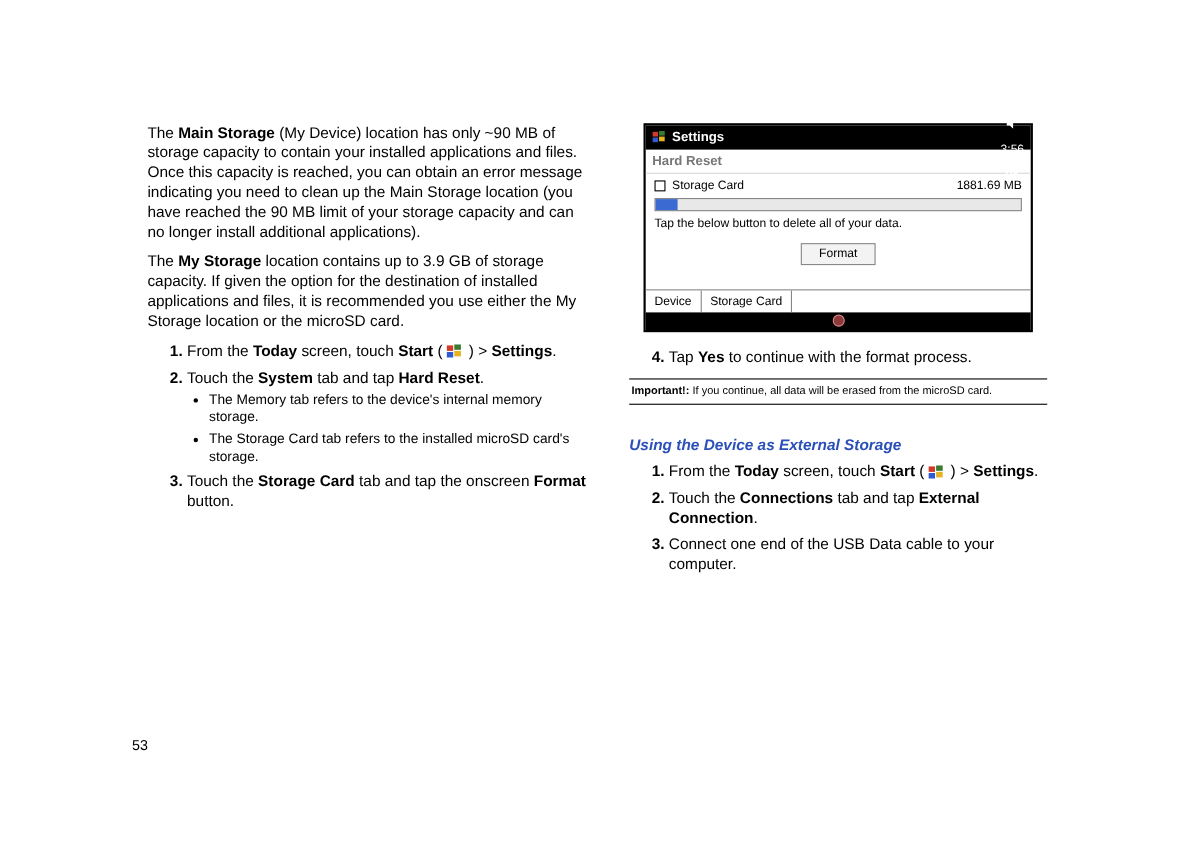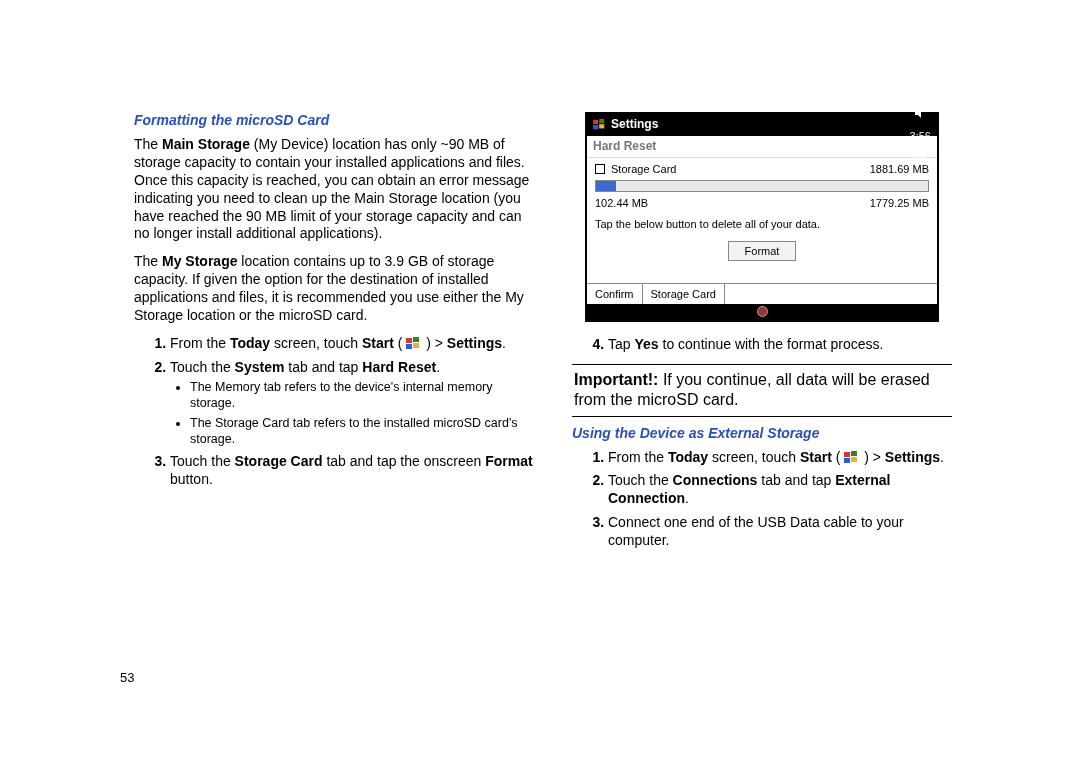--- a/index.html
+++ b/index.html
@@ -109,35 +109,34 @@
   .dev-tabs { display:flex; border-top:1px solid #888; font-size:11px; }
   .dev-tab { padding:3px 8px; border-right:1px solid #888; }
   .dev-tab.active { color:#000; }
   .dev-bottombar { background:#000; height:16px; display:flex; justify-content:center; align-items:center; }
   .dev-bottombar .circle { width:9px; height:9px; border-radius:50%; background:#8c3a3a; border:1px solid #d88; }
 
   .important-box {
     border-top: 1px solid #000;
     border-bottom: 1px solid #000;
     padding: 5px 2px;
-    font-size: 16px;
-    margin: 10px 0 8px 0;
+    font-size: 10px;
+    margin: 10px 0 28px 0;
   }
   .important-box b { font-weight:bold; }
 
   .winflag svg { display:block; }
 
 </style>
 </head>
 <body>
 
 <div class="page">
 
   <div class="col col-left">
-    <div class="hblue">Formatting the microSD Card</div>
 
 
     <p>
       <span>The </span><b>Main Storage</b><span> (My Device) location has only ~90 MB of storage capacity to contain your installed applications and files. Once this capacity is reached, you can obtain an error message indicating you need to clean up the Main Storage location (you have reached the 90 MB limit of your storage capacity and can no longer install additional applications).</span>
     </p>
 
     <p>
       <span>The </span><b>My Storage</b><span> location contains up to 3.9 GB of storage capacity. If given the option for the destination of installed applications and files, it is recommended you use either the My Storage location or the microSD card.</span>
     </p>
 
@@ -192,31 +191,27 @@
       <div class="dev-hardreset">Hard Reset</div>
       <div class="dev-content">
         <div class="dev-row-top">
           <span class="dev-sq"></span>
           <span class="dev-storcard">Storage Card</span>
           <span>1881.69 MB</span>
         </div>
         <div class="dev-capacitybar">
           <div class="dev-capacitybar-fill"></div>
         </div>
-        <div class="dev-row-nums">
-          <span>102.44 MB</span>
-          <span>1779.25 MB</span>
-        </div>
         <div class="dev-msg">Tap the below button to delete all of your data.</div>
         <div class="dev-format-row">
           <div class="dev-format-btn">Format</div>
         </div>
       </div>
       <div class="dev-tabs">
-        <div class="dev-tab">Confirm</div>
+        <div class="dev-tab">Device</div>
         <div class="dev-tab active">Storage Card</div>
       </div>
       <div class="dev-bottombar">
         <div class="circle"></div>
       </div>
     </div>
 
     <ol start="4">
       <li>
         <span>Tap </span><b>Yes</b><span> to continue with the format process.</span>

